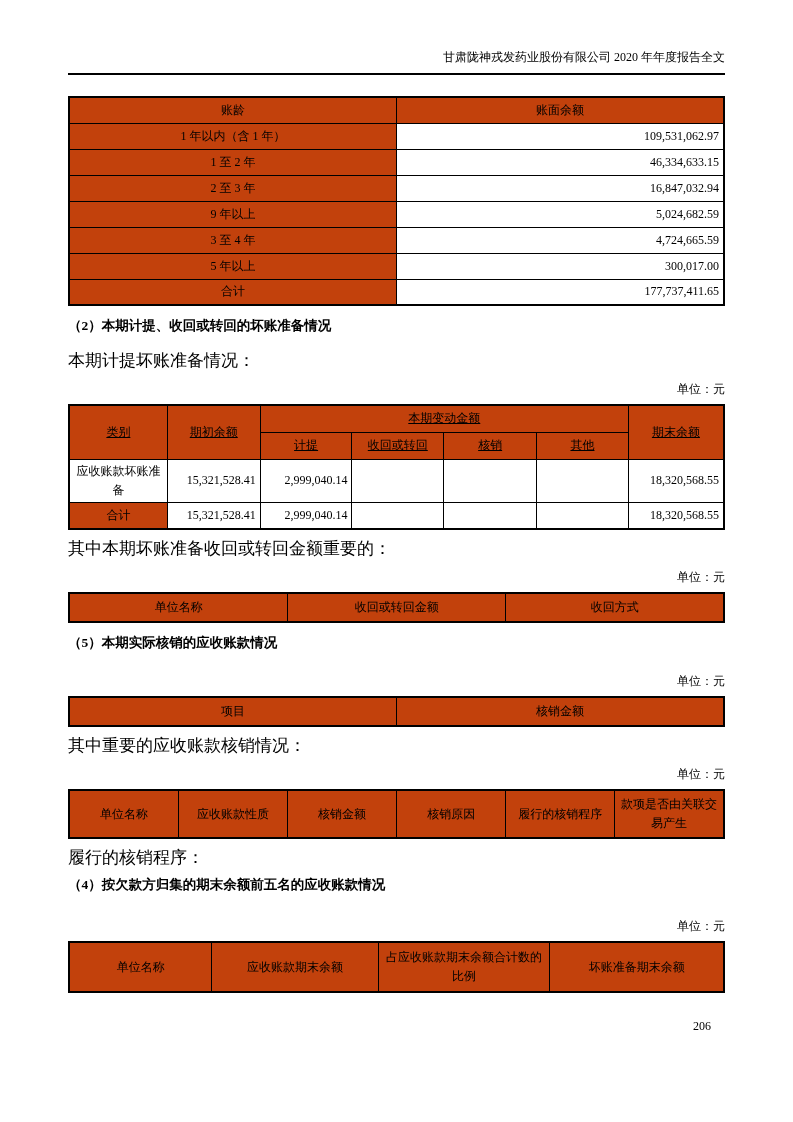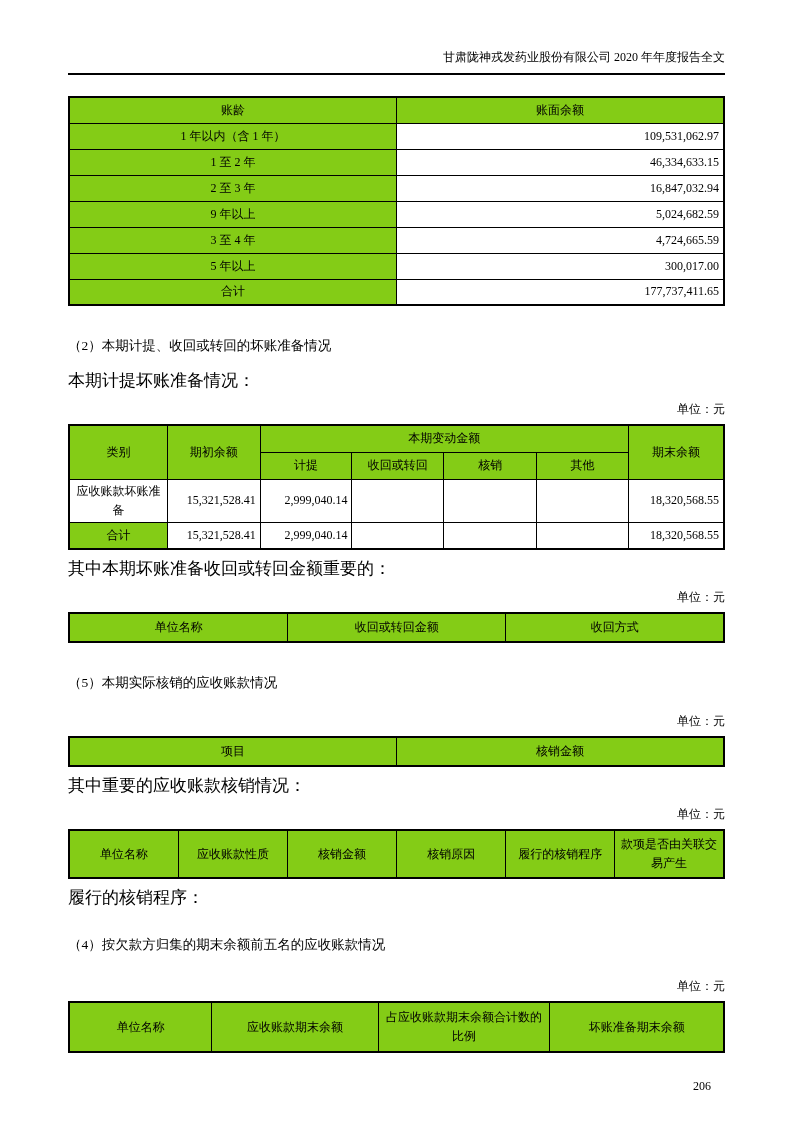--- a/index.html
+++ b/index.html
@@ -18,36 +18,36 @@
 
   table.tbl {
     width:100%; border-collapse:collapse; table-layout:fixed;
     border:2px solid #000;
   }
   table.tbl th, table.tbl td {
     border:1px solid #000; font-size:12px; font-weight:normal;
     line-height:19px; padding:2px 4px; vertical-align:middle;
     overflow:hidden;
   }
-  .gray { background:#84cc16; }
+  .gray { background:#c2410c; }
   .ctr { text-align:center; }
   .lbl { text-align:center; }
   .num { text-align:right; }
   .indent { padding-left:17px; }
 
   .aging { margin-top:21px; }
   .aging th, .aging td { height:26px; }
 
-  .s-heading { font-size:13.5px; font-weight:normal; margin-top:31px; line-height:17px; }
+  .s-heading { font-size:13.5px; font-weight:bold; margin-top:11px; line-height:17px; }
   .para { font-size:17px; margin-top:19px; line-height:15px; }
   .para-tight { margin-top:11px; }
   .unit { font-size:12px; text-align:right; margin-top:13px; margin-bottom:6px; }
   .unit-wide { margin-top:22px; }
 
-  .provision th { height:27px; }
+  .provision th { height:27px;text-decoration:underline; }
   .provision td { height:27px; }
 
   .hdr-only th { height:29px; }
   .detail th { height:48px; }
 
   .top5 { margin-top:0; }
   .top5 th { height:50px; }
   .top5 td { height:27px; }
 
   .page-number { text-align:right; font-size:12px; margin-top:26px; padding-right:14px; }

